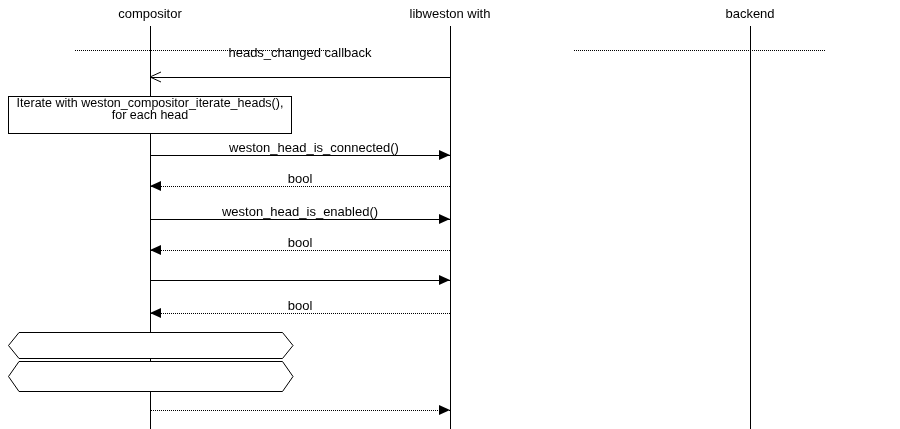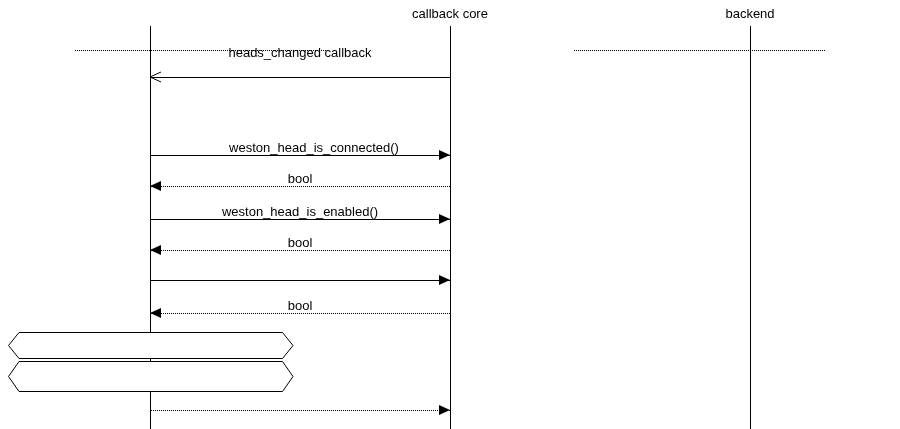--- a/index.html
+++ b/index.html
@@ -102,36 +102,38 @@
     font-size: 12.5px;
     line-height: 12.5px;
     text-align: center;
   }
 </style>
 </head>
 <body>
 
 <div class="canvas">
 
-  <div class="participant" style="left:380px; width:140px;">callback core</div>
+  <div class="participant" style="left:90px; width:120px;">compositor</div>
+  <div class="participant" style="left:380px; width:140px;">libweston with</div>
   <div class="participant" style="left:690px; width:120px;">backend</div>
 
   <div class="lifeline" style="left:150px;"></div>
   <div class="lifeline" style="left:450px;"></div>
   <div class="lifeline" style="left:750px;"></div>
 
   <div class="divider-seg" style="left:75px; width:251px;"></div>
   <div class="divider-seg" style="left:574px; width:251px;"></div>
 
   <div class="msg-label" style="top:46px;">heads_changed callback</div>
   <div class="msg-line msg-solid" style="top:77px;"></div>
   <svg class="open-arrow" style="left:149px; top:71px;" viewBox="0 0 13 12">
     <path d="M12 1 L1 6 L12 11" fill="none" stroke="#000000" stroke-width="1"></path>
   </svg>
 
+  <div class="note-box">Iterate with weston_compositor_iterate_heads(), for each head</div>
 
   <div class="msg-label" style="top:141px;margin-left:14px;">weston_head_is_connected()</div>
   <div class="msg-line msg-solid" style="top:155px;"></div>
   <div class="arrow-right" style="left:439px; top:150px;"></div>
 
   <div class="msg-label" style="top:172px;">bool</div>
   <div class="msg-line msg-dotted" style="top:186px;"></div>
   <div class="arrow-left" style="left:150px; top:181px;"></div>
 
   <div class="msg-label" style="top:205px;">weston_head_is_enabled()</div>

